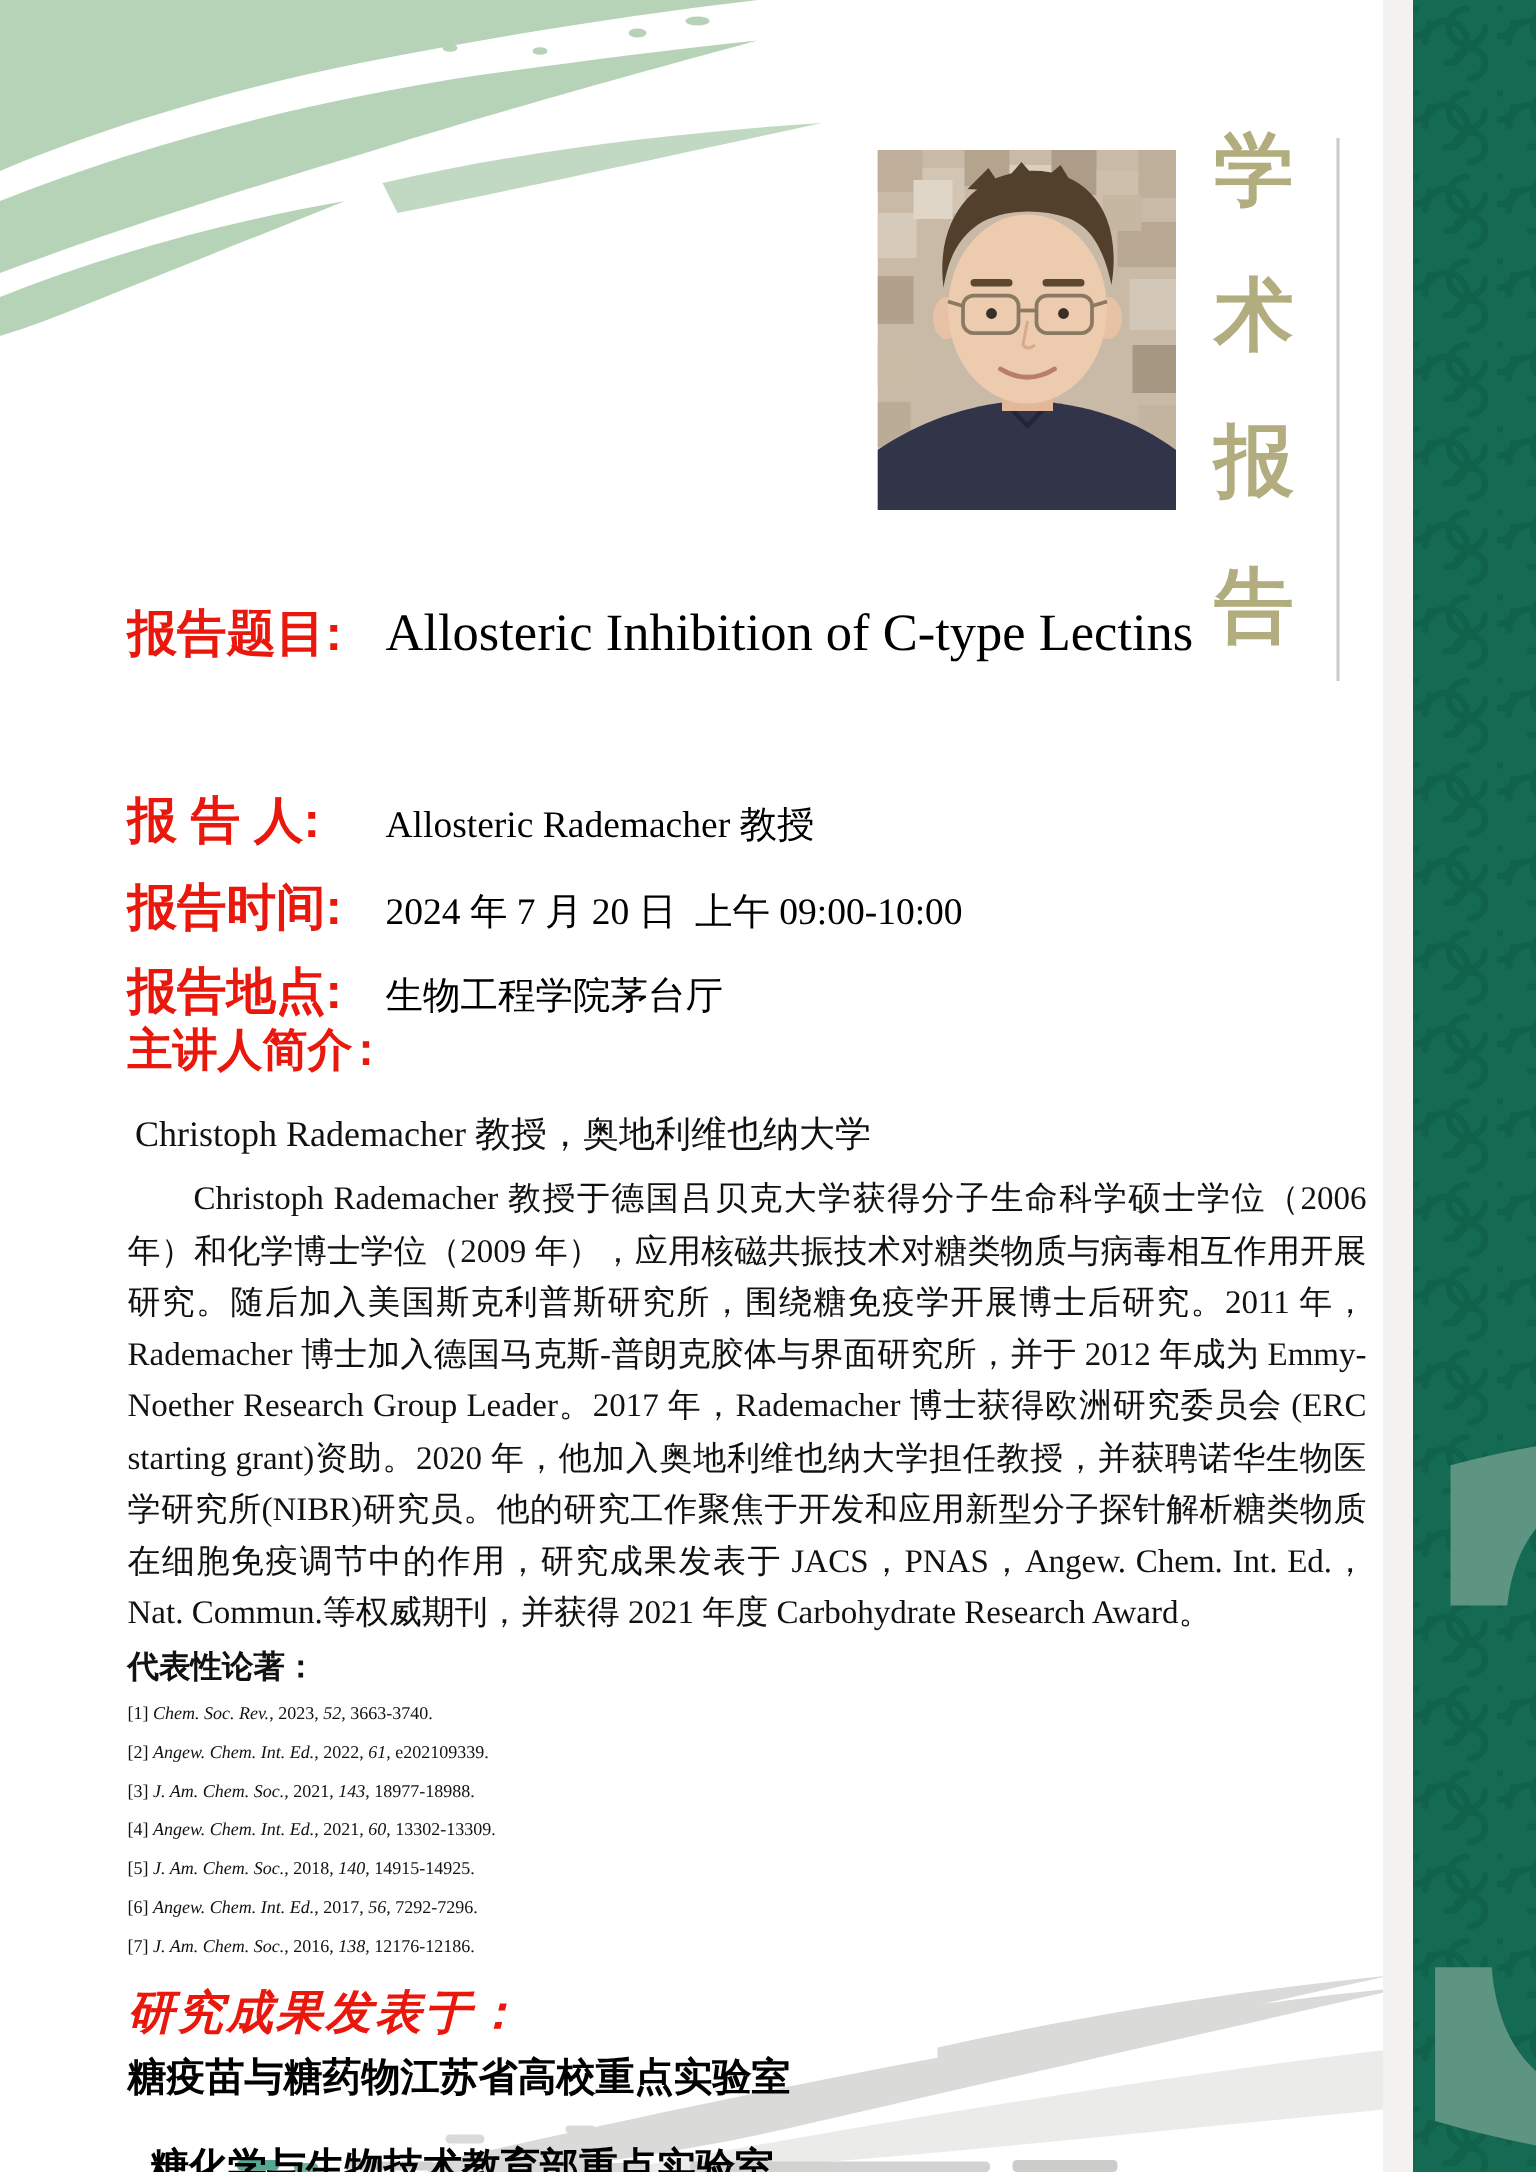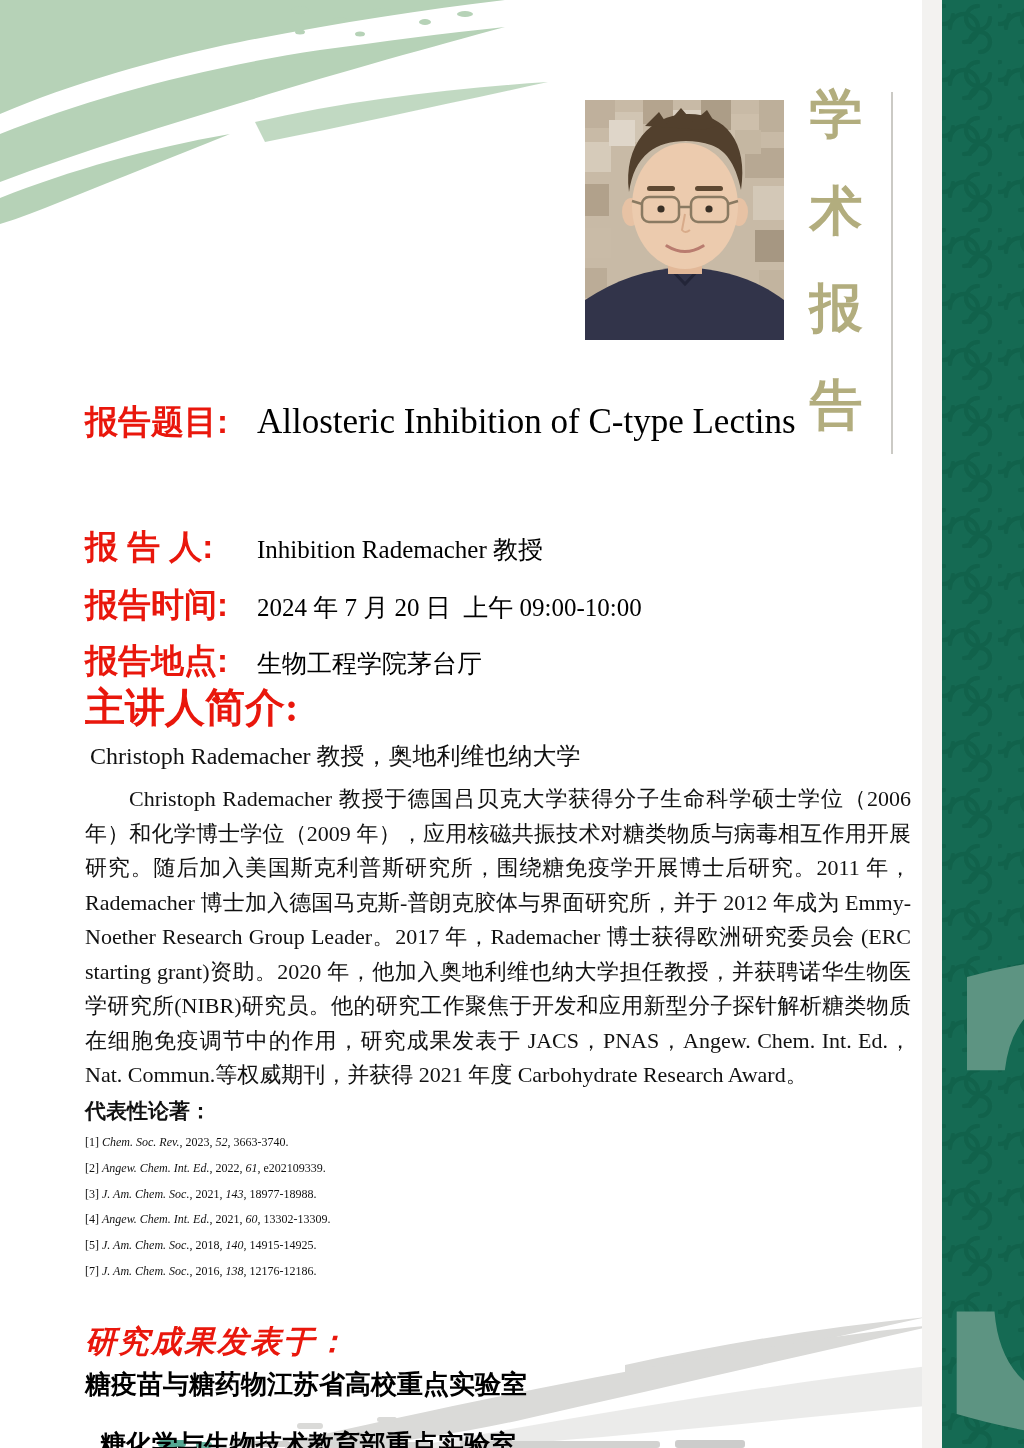--- a/index.html
+++ b/index.html
@@ -17,22 +17,22 @@
   .v-banner span{font-size:53px;font-weight:700;color:#b2ad7e;line-height:1;
     font-family:"Liberation Serif",serif;}
   .v-divider{left:891px;top:92px;width:2px;height:362px;background:#cbcac5;}
   
   .row{position:absolute;left:85px;display:flex;align-items:baseline;white-space:nowrap;margin-top:37px;}
   .red-label{display:inline-block;width:172px;font-family:"Liberation Sans",sans-serif;
     font-weight:700;color:#e9170c;font-size:33px;letter-spacing:0;}
   .val{color:#000;}
   .val-title{font-size:35px;}
   .val-24{font-size:25px;white-space:pre;}
-  .sec-heading{font-family:Liberation Serif, serif;font-weight:700;
-    color:#e9170c;font-size:40px;}
+  .sec-heading{font-family:Liberation Mono, monospace;font-weight:700;
+    color:#e9170c;font-size:30px;}
   .bio-sub{font-size:24px;font-weight:400;}
   .bio-par{font-size:22px;line-height:34.5px;width:826px;text-align:justify;
     text-indent:2em;}
   .pub-head{font-size:21px;font-weight:700;}
   .refs{font-size:12px;line-height:25.8px;}
   .ref{white-space:pre;}
   .ref i{font-style:italic;}
   .org-head{font-family:"Liberation Serif",serif;font-style:italic;font-weight:700;
     color:#e9170c;font-size:31px;letter-spacing:2px;}
   .org-line{font-family:"Liberation Sans",sans-serif;font-weight:700;
@@ -160,21 +160,21 @@
     <path d="M82,146 Q100,157 118,146" fill="none" stroke="#b97c6f" stroke-width="3.2" stroke-linecap="round"></path>
   </svg>
 
   <div class="row" style="top:363px;">
     <span class="red-label">报告题目:</span>
     <span class="val val-title">Allosteric Inhibition of C-type Lectins</span>
   </div>
 
   <div class="row" style="top:488px;">
     <span class="red-label">报 告 人:</span>
-    <span class="val val-24">Inhibition Rademacher 教授</span>
+    <span class="val val-24">Allosteric Rademacher 教授</span>
   </div>
 
   <div class="row" style="top:546px;">
     <span class="red-label">报告时间:</span>
     <span class="val val-24">2024 年 7 月 20 日  上午 09:00-10:00</span>
   </div>
 
   <div class="row" style="top:602px;">
     <span class="red-label">报告地点:</span>
     <span class="val val-24">生物工程学院茅台厅</span>
@@ -187,20 +187,21 @@
   <div class="abs bio-par" style="left:85px;top:782px;">Christoph Rademacher 教授于德国吕贝克大学获得分子生命科学硕士学位（2006 年）和化学博士学位（2009 年），应用核磁共振技术对糖类物质与病毒相互作用开展研究。随后加入美国斯克利普斯研究所，围绕糖免疫学开展博士后研究。2011 年，Rademacher 博士加入德国马克斯-普朗克胶体与界面研究所，并于 2012 年成为 Emmy-Noether Research Group Leader。2017 年，Rademacher 博士获得欧洲研究委员会 (ERC starting grant)资助。2020 年，他加入奥地利维也纳大学担任教授，并获聘诺华生物医学研究所(NIBR)研究员。他的研究工作聚焦于开发和应用新型分子探针解析糖类物质在细胞免疫调节中的作用，研究成果发表于 JACS，PNAS，Angew. Chem. Int. Ed.， Nat. Commun.等权威期刊，并获得 2021 年度 Carbohydrate Research Award。</div>
 
   <div class="abs pub-head" style="left:85px;top:1097px;">代表性论著：</div>
 
   <div class="abs refs" style="left:85px;top:1130px;">
     <div class="ref"><span>[1] </span><i>Chem. Soc. Rev.</i><span>, 2023, </span><i>52</i><span>, 3663-3740.</span></div>
     <div class="ref"><span>[2] </span><i>Angew. Chem. Int. Ed.</i><span>, 2022, </span><i>61</i><span>, e202109339.</span></div>
     <div class="ref"><span>[3] </span><i>J. Am. Chem. Soc.</i><span>, 2021, </span><i>143</i><span>, 18977-18988.</span></div>
     <div class="ref"><span>[4] </span><i>Angew. Chem. Int. Ed.</i><span>, 2021, </span><i>60</i><span>, 13302-13309.</span></div>
     <div class="ref"><span>[5] </span><i>J. Am. Chem. Soc.</i><span>, 2018, </span><i>140</i><span>, 14915-14925.</span></div>
+    <div class="ref"><span>[6] </span><i>Angew. Chem. Int. Ed.</i><span>, 2017, </span><i>56</i><span>, 7292-7296.</span></div>
     <div class="ref"><span>[7] </span><i>J. Am. Chem. Soc.</i><span>, 2016, </span><i>138</i><span>, 12176-12186.</span></div>
   </div>
 
   <div class="abs org-head" style="left:85px;top:1321px;">研究成果发表于：</div>
   <div class="abs org-line" style="left:85px;top:1368px;">糖疫苗与糖药物江苏省高校重点实验室</div>
   <div class="abs org-line" style="left:100px;top:1401px;margin-top:27px;">糖化学与生物技术教育部重点实验室</div>
 
 </div>
 
 </body></html>

